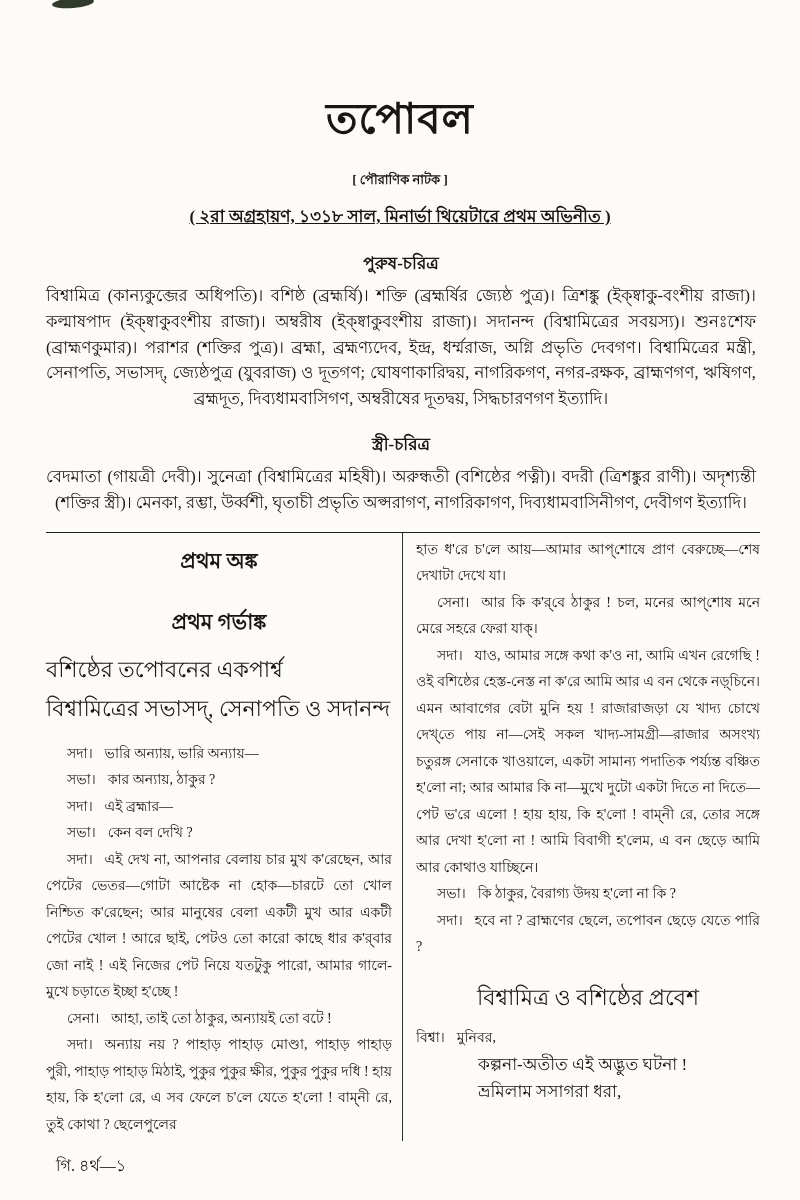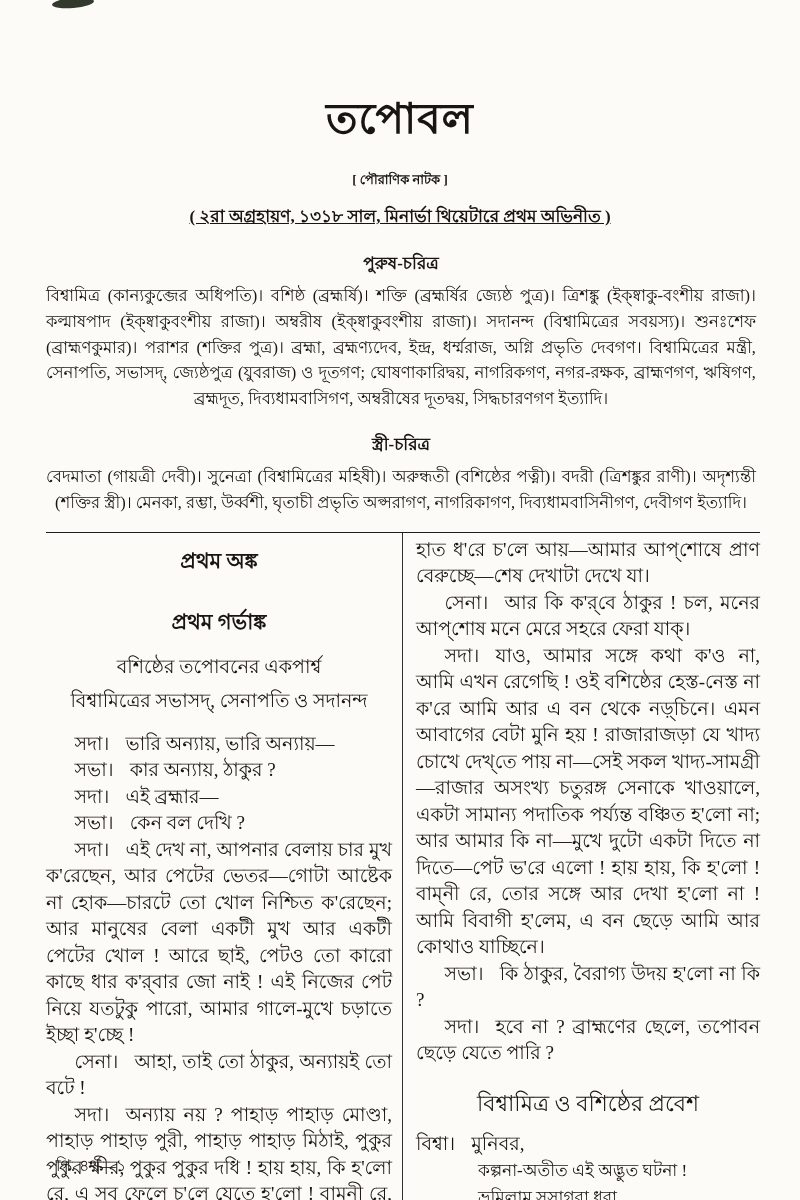--- a/index.html
+++ b/index.html
@@ -58,25 +58,25 @@
     border-right: 1px solid #2e2e2e;
     padding-right: 10px; padding-top: 6px;
   }
   .col-right {
     width: 50%; box-sizing: border-box;
     padding-left: 13px; padding-top: 4px;
   }
 
   .act-heading { text-align: center; font-size: 21px; font-weight: bold; margin: 6px 0 0 0; }
   .scene-heading { text-align: center; font-size: 21px; font-weight: bold; margin: 26px 0 0 0; }
-  .setting-line { text-align: center; font-size: 19px; margin: 11px 0 0 0; }
+  .setting-line { font-size: 22px; margin: 11px 0 0 0; }
   .setting-line + .setting-line { margin-top: 2px; }
 
   .dlg {
-    font-size: 19px; line-height: 26.5px;
+    font-size: 14px; line-height: 26.5px;
     text-align: justify;
     margin: 0;
     text-indent: 1.5em;
   }
   .dlg.first { margin-top: 13px; }
   .spk { margin-right: 0.85em; }
   .cont { text-indent: 0; }
 
   .stage-direction { text-align: center; font-size: 22px; margin: 19px 0 8px 0; }
   .verse-line {

